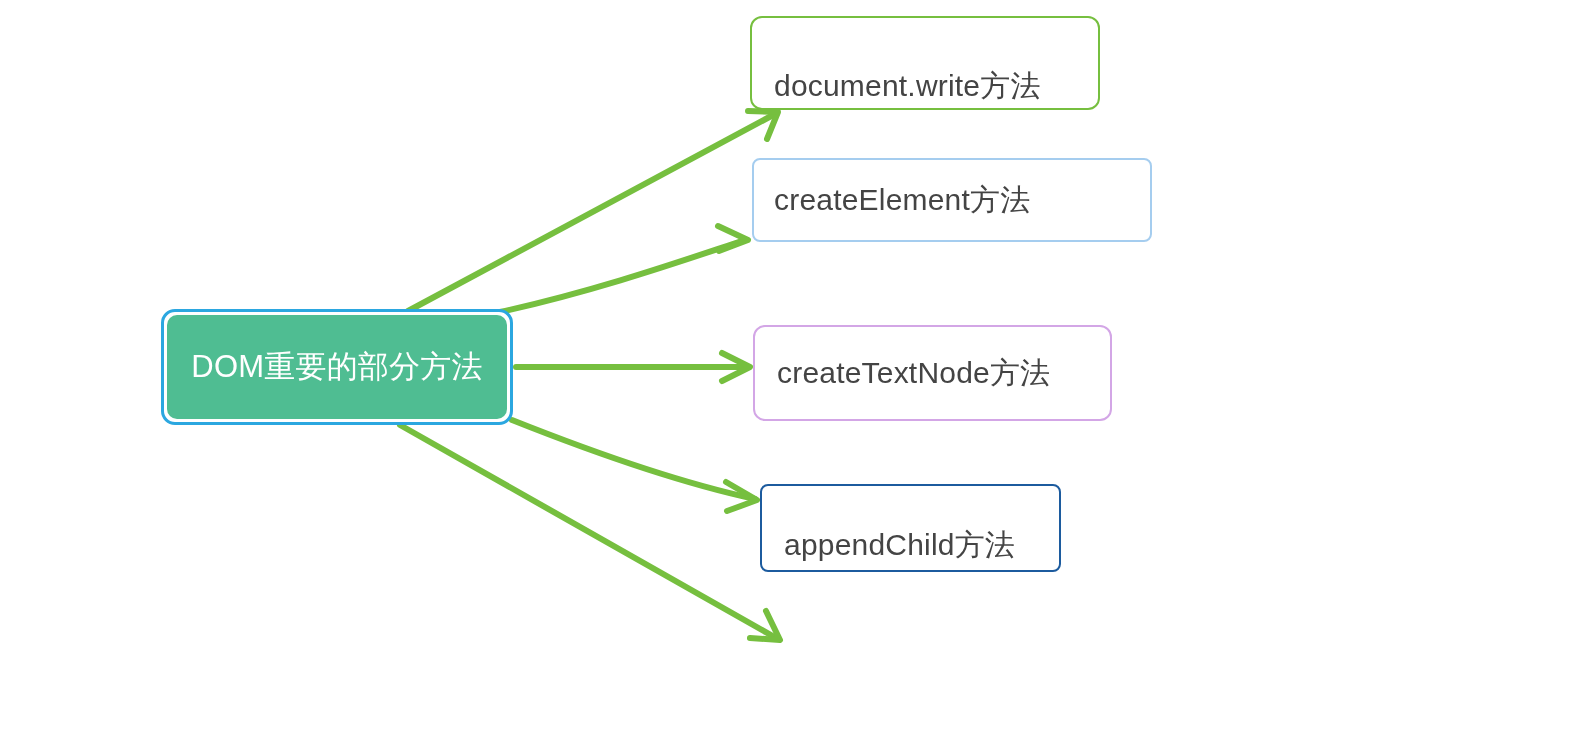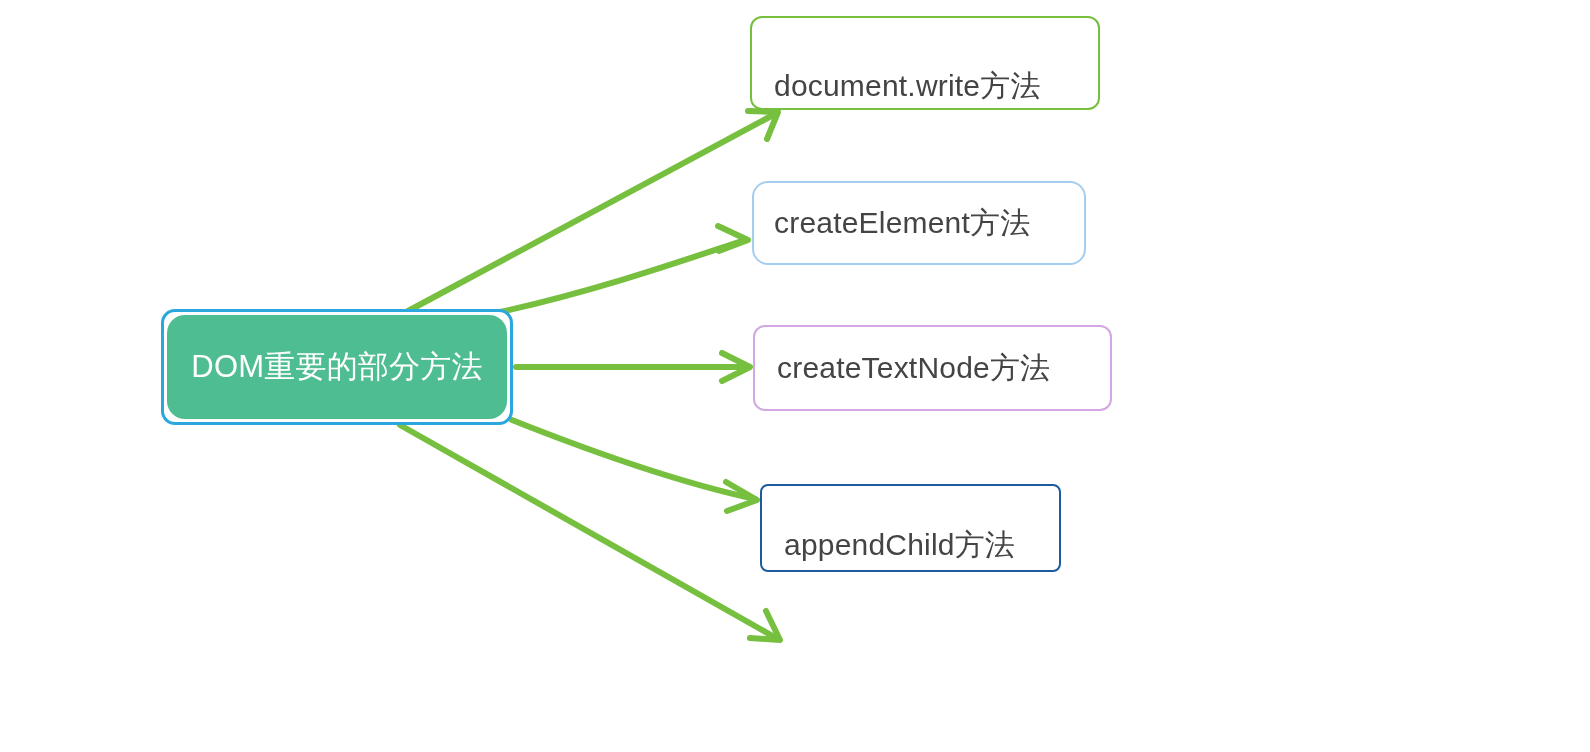--- a/index.html
+++ b/index.html
@@ -47,21 +47,21 @@
     height: 116px;
     border: 3px solid #2ba7e0;
     border-radius: 14px;
     background: #ffffff;
     padding: 3px;
   }
   #node-root .root-inner {
     width: 100%;
     height: 100%;
     background: #4fbd92;
-    border-radius: 18px;
+    border-radius: 10px;
     display: flex;
     align-items: center;
     justify-content: center;
   }
   #node-root .node-label {
     color: #ffffff;
     font-size: 31px;
   }
 
   
@@ -71,34 +71,34 @@
     width: 350px;
     height: 94px;
     border: 2px solid #76bf3f;
     border-radius: 12px;
     padding-left: 22px;
   }
   #node-doc-write .node-label { font-size: 30px; margin-top: 46px; }
 
   #node-create-element {
     left: 752px;
-    top: 181px;
-    width: 334px;
+    top: 158px;
+    width: 400px;
     height: 84px;
     border: 2px solid #a5cdef;
-    border-radius: 16px;
+    border-radius: 8px;
     padding-left: 20px;
   }
   #node-create-element .node-label { font-size: 30px; }
 
   #node-create-textnode {
     left: 753px;
     top: 325px;
     width: 359px;
-    height: 86px;
+    height: 96px;
     border: 2px solid #d3a6e6;
     border-radius: 12px;
     padding-left: 22px;
   }
   #node-create-textnode .node-label { font-size: 30px; }
 
   #node-append-child {
     left: 760px;
     top: 484px;
     width: 301px;

